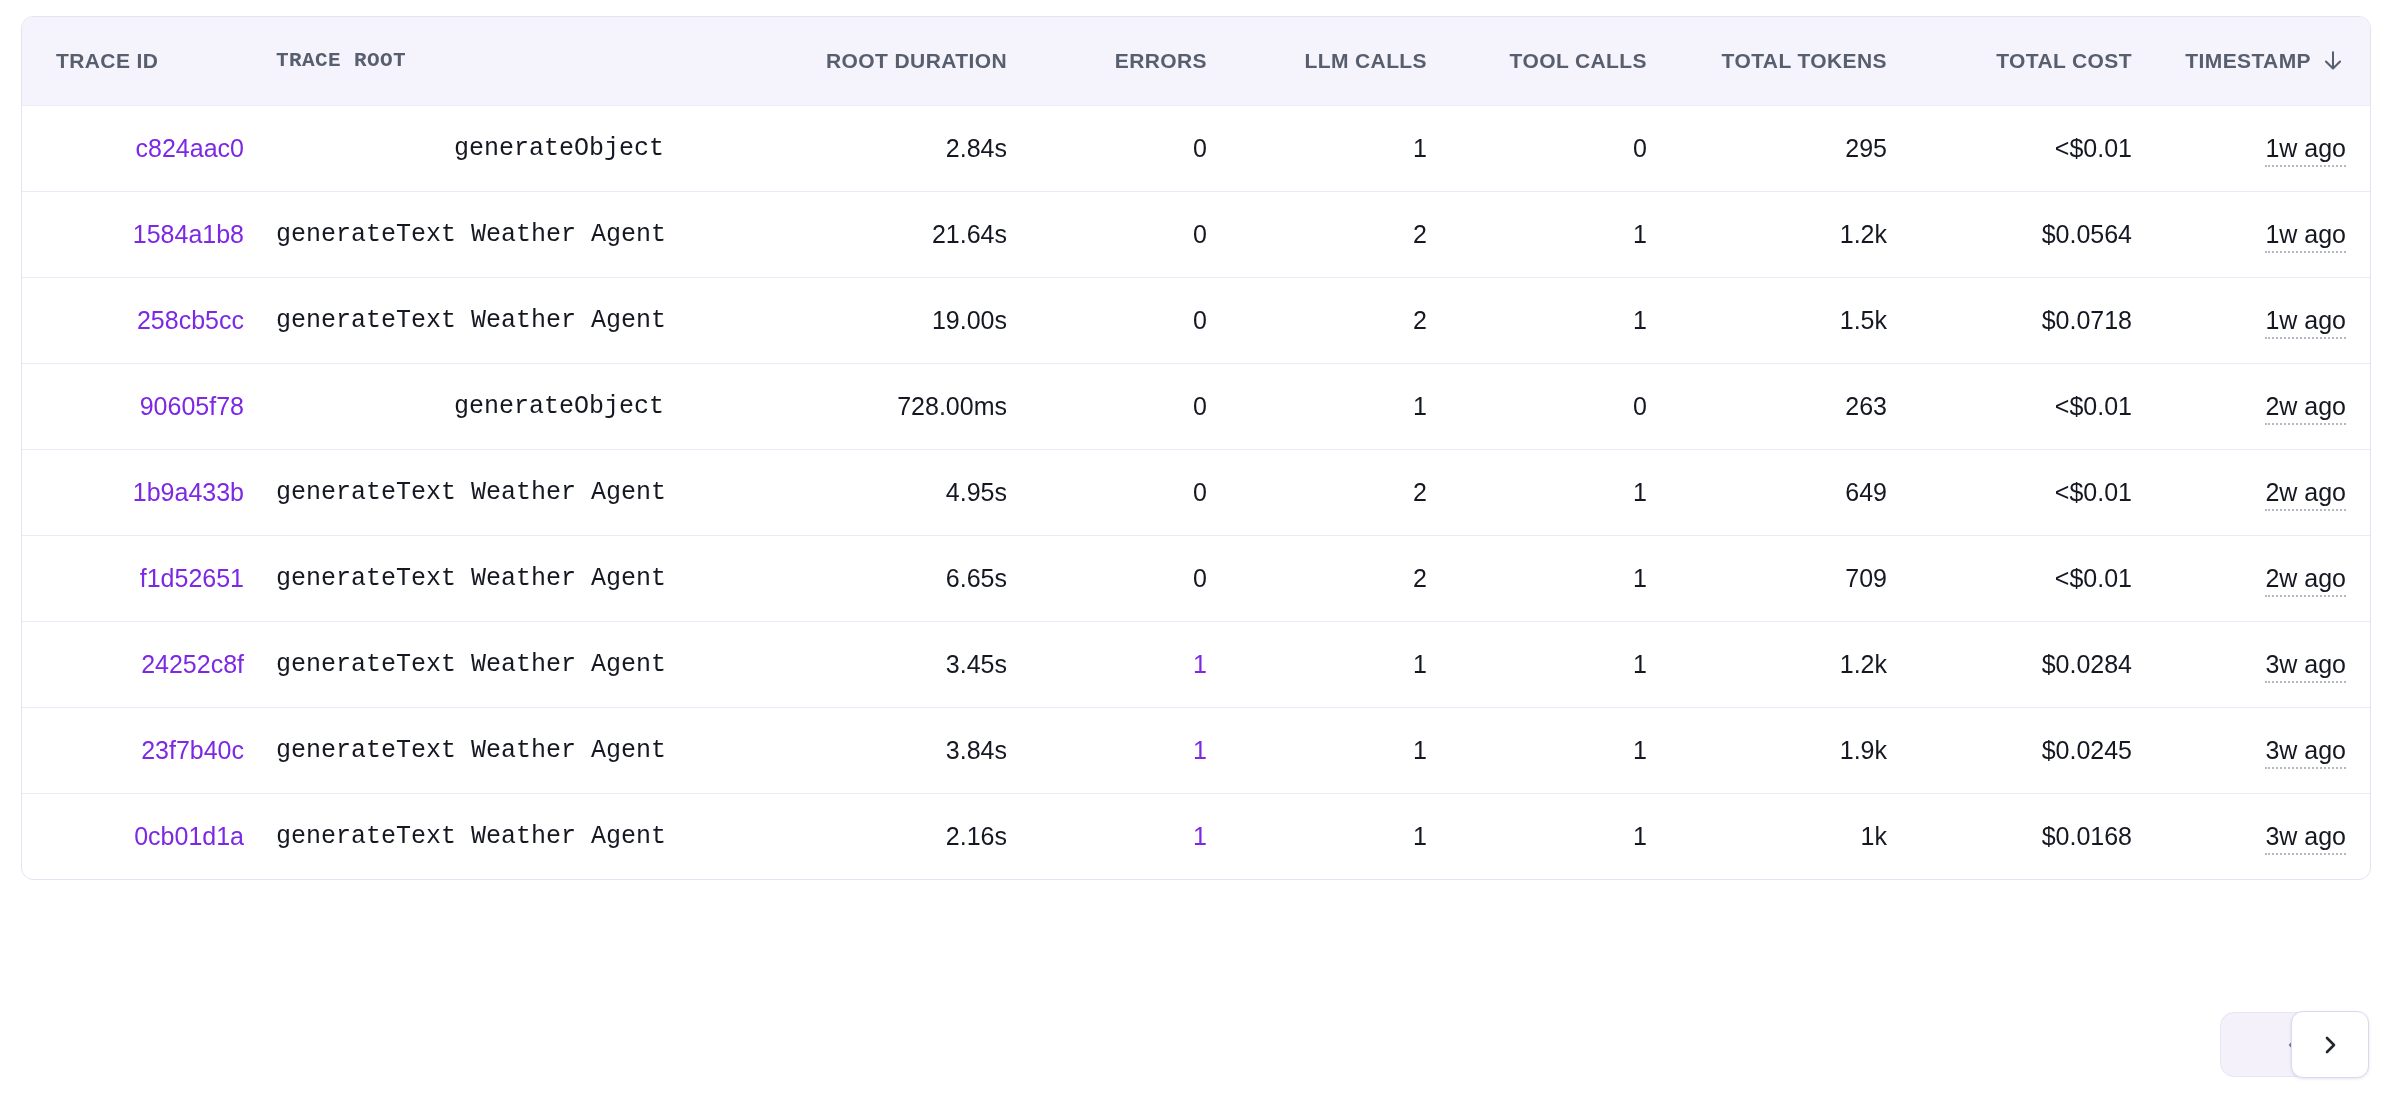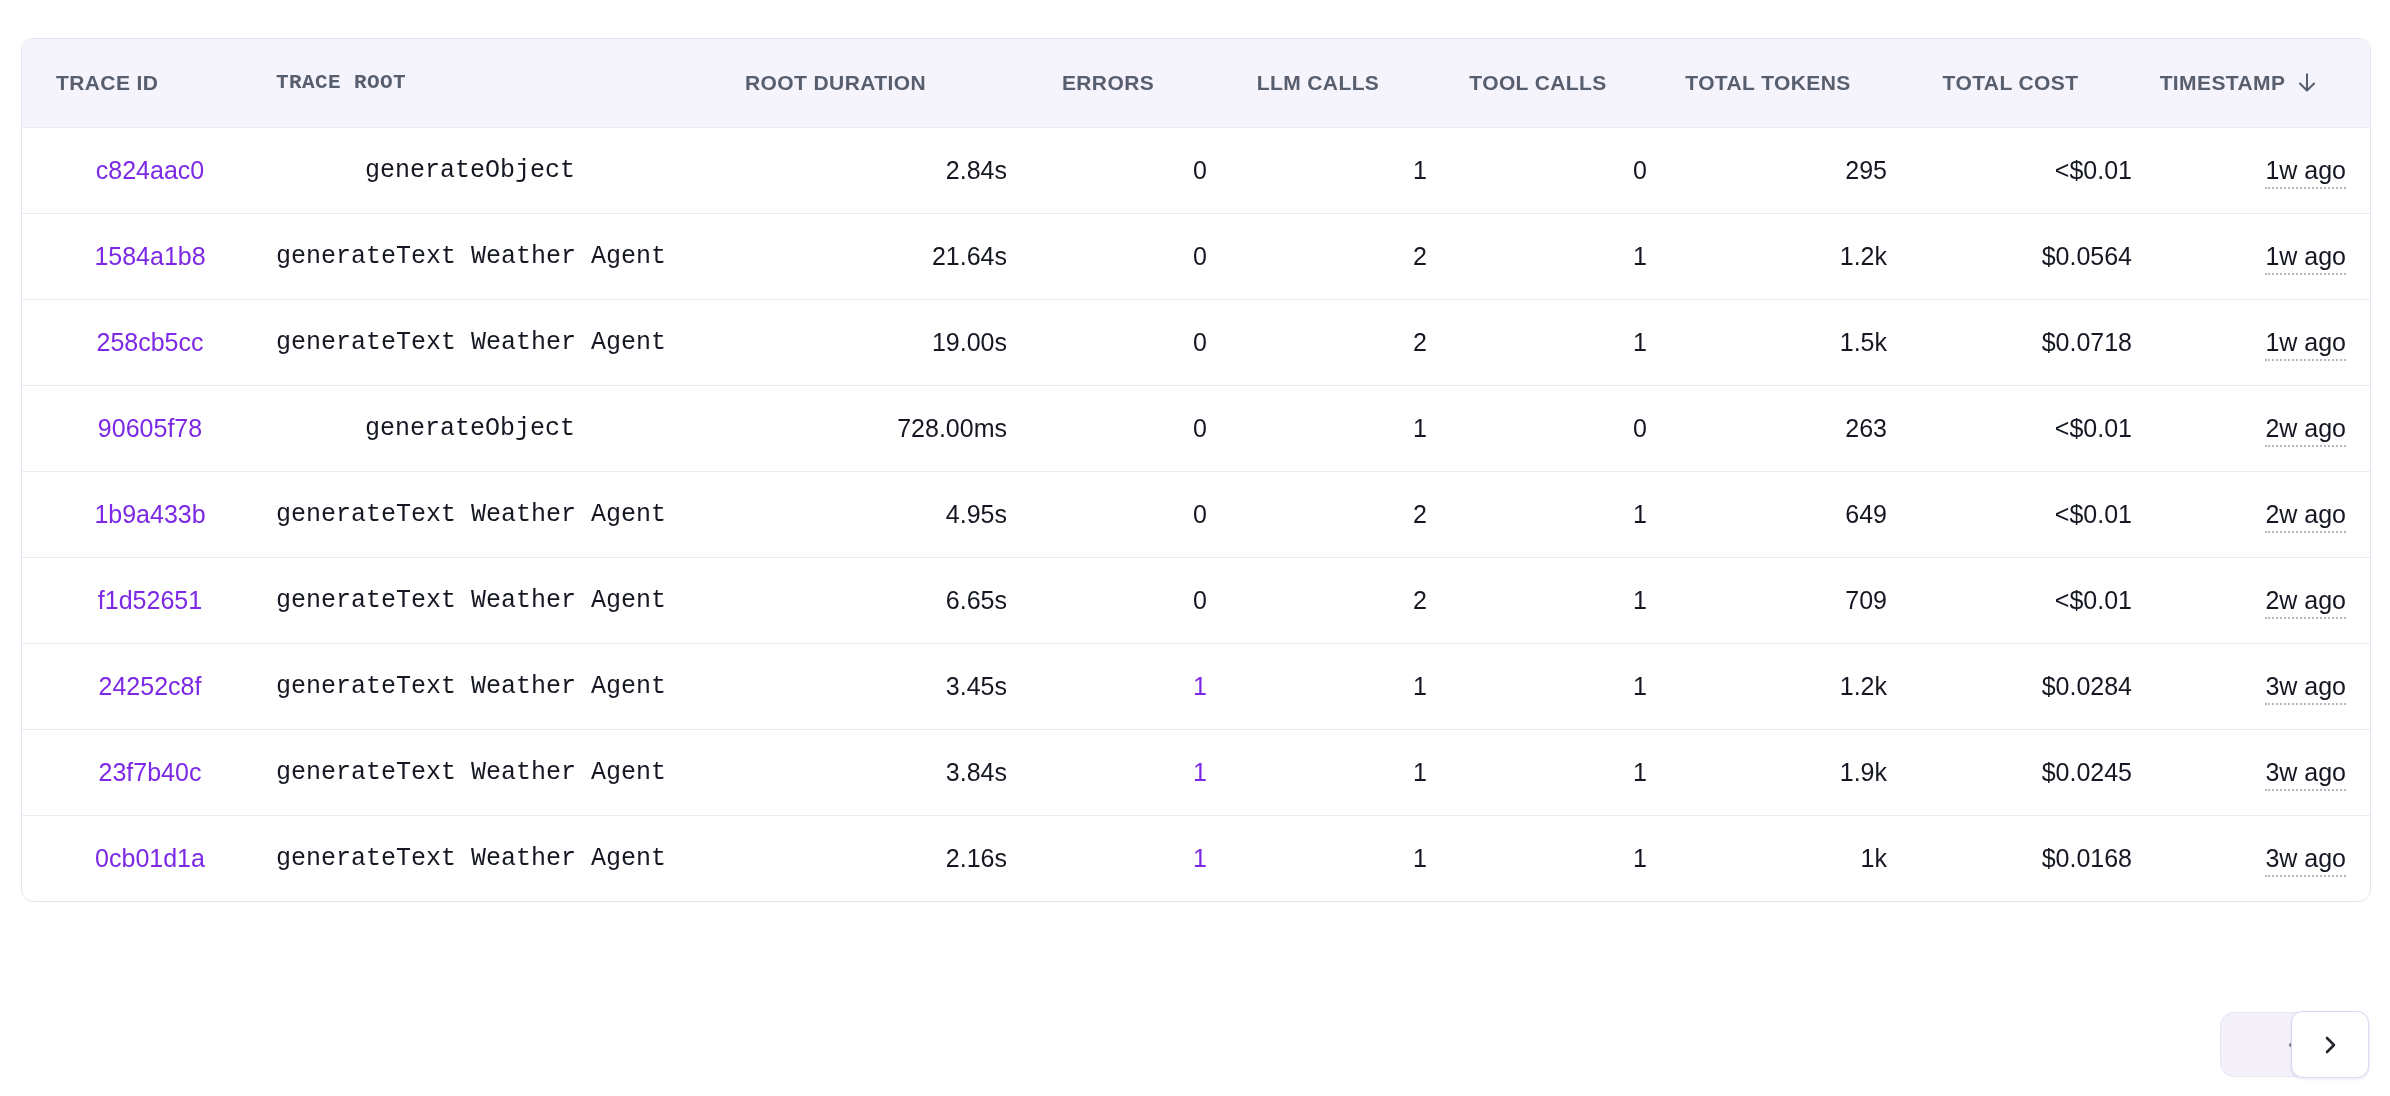--- a/index.html
+++ b/index.html
@@ -10,40 +10,40 @@
     --header-text:#575e6e;
     --body-text:#151822;
     --muted:#787e8e;
   }
   *{box-sizing:border-box;margin:0;padding:0;}
   html,body{width:2390px;height:1096px;background:#ffffff;
     font-family:"Liberation Sans","DejaVu Sans",sans-serif;color:var(--body-text);}
   .page{position:relative;width:2390px;height:1096px;overflow:hidden;}
 
   .table-card{
-    position:absolute;left:21px;top:38px;width:2350px;
+    position:absolute;left:21px;top:16px;width:2350px;
     border:1px solid var(--card-border);
     border-radius:12px;overflow:hidden;background:#ffffff;
   }
   table.traces-table{width:100%;border-collapse:collapse;table-layout:fixed;}
   col.c1{width:222px;} col.c2{width:420px;} col.c3{width:345px;}
   col.c4{width:200px;} col.c5{width:220px;} col.c6{width:220px;}
   col.c7{width:240px;} col.c8{width:245px;} col.c9{width:238px;}
 
   thead tr{background:var(--header-bg);height:88px;}
   th{
     font-size:21px;font-weight:700;color:var(--header-text);
     letter-spacing:.4px;white-space:nowrap;vertical-align:middle;
     transform-origin:left center;
   }
   th .th-inner{display:inline-flex;align-items:center;gap:9px;}
   th.align-left{text-align:left;}
-  th.align-right{}
+  th.align-right{text-align:right;}
   td{font-size:25px;vertical-align:middle;white-space:nowrap;}
-  td.align-left{text-align:center;}
+  td.align-left{text-align:right;}
   td.align-right{text-align:right;}
   tbody tr{height:86px;}
   tbody tr td{border-top:1px solid var(--row-divider);}
 
   th:first-child,td:first-child{padding-left:34px;}
   th:nth-child(2),td:nth-child(2){padding-left:32px;font-family:Liberation Mono, monospace;}
   th:last-child,td:last-child{padding-right:26px;}
   th.align-right,td.align-right{padding-right:2px;}
   th:last-child,td:last-child{padding-right:26px !important;}
 

